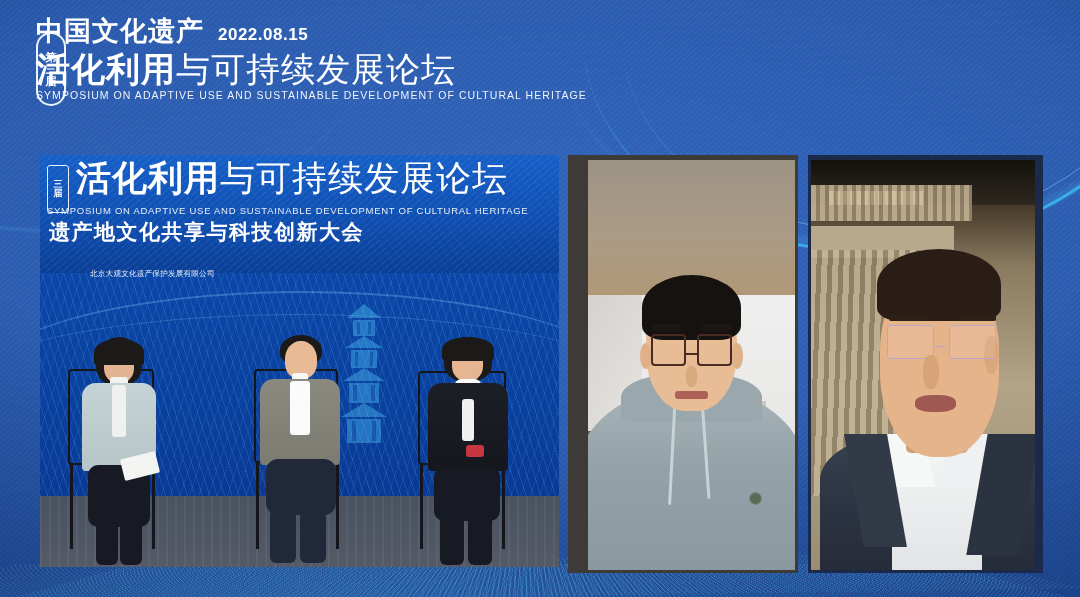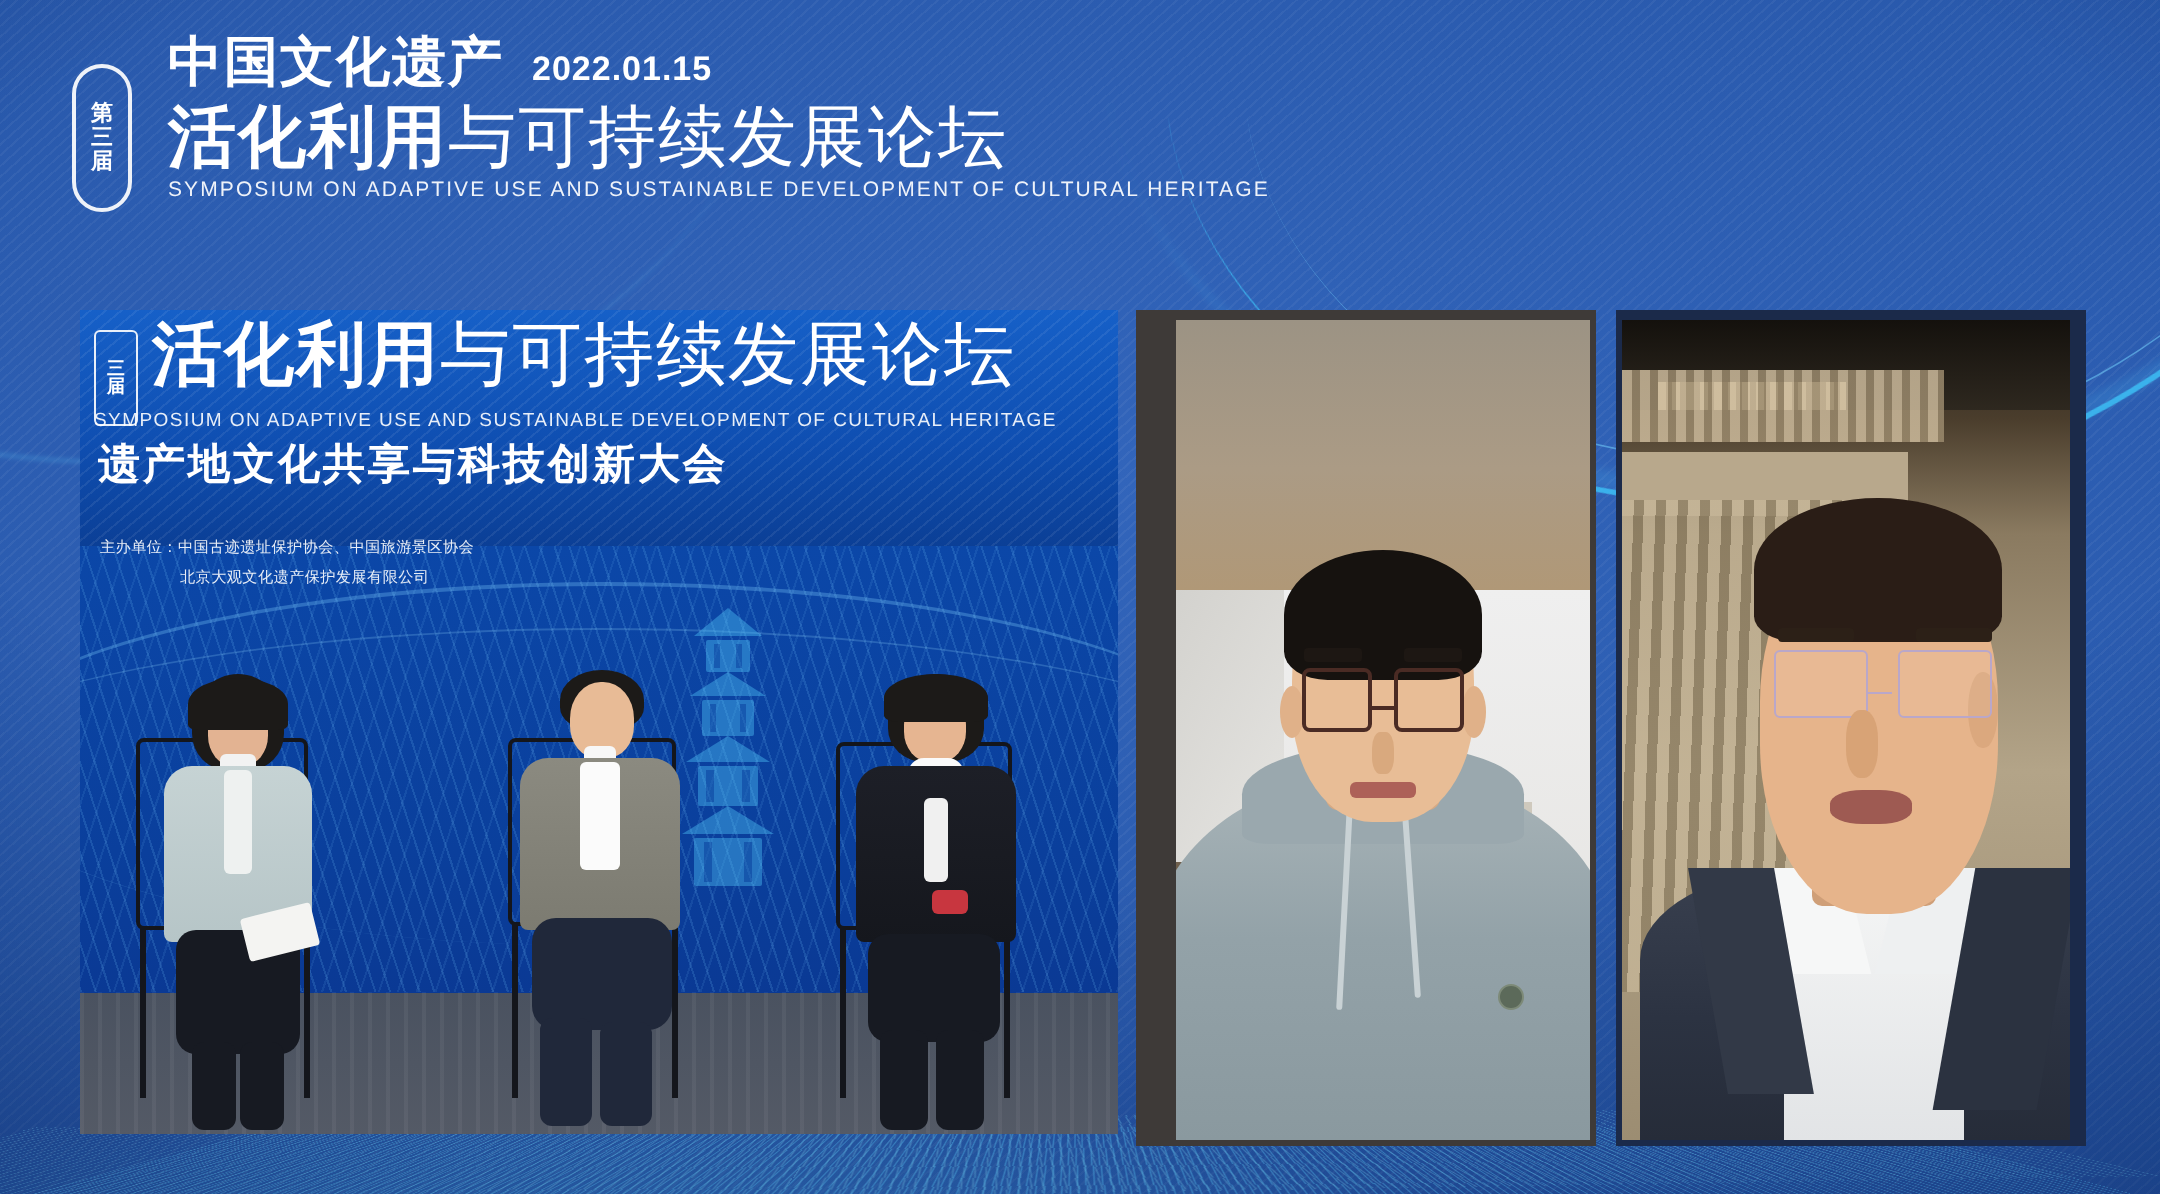--- a/index.html
+++ b/index.html
@@ -97,21 +97,21 @@
     align-items:center; justify-content:center;
     gap:1px;
     position:absolute; left:0; top:14px;
     line-height:1;
   }
   .badge span {
     font-size:11px; font-weight:700; color:#fff;
     letter-spacing:0; display:block;
   }
 
-  .hdr-main { margin-left:48px; }
+  .hdr-main { }
 
   .line-top { display:flex; align-items:baseline; gap:14px; }
   .t-heritage {
     font-size:27px; font-weight:700; letter-spacing:1px;
     color:#fff; line-height:1;
   }
   .t-date {
     font-size:17px; font-weight:700; color:#fff;
     letter-spacing:.5px; font-family:"Liberation Sans",sans-serif;
   }
@@ -271,21 +271,21 @@
 
     <div class="badge">
       <span>第</span>
       <span>三</span>
       <span>届</span>
     </div>
 
     <div class="hdr-main">
       <div class="line-top">
         <div class="t-heritage">中国文化遗产</div>
-        <div class="t-date">2022.01.15</div>
+        <div class="t-date">2022.08.15</div>
       </div>
 
       <div class="line-big">
         <span class="big-bold">活化利用</span><span class="big-light">与可持续发展论坛</span>
       </div>
 
       <div class="line-en">SYMPOSIUM ON ADAPTIVE USE AND SUSTAINABLE DEVELOPMENT OF CULTURAL HERITAGE</div>
 
     </div>
   </div>
@@ -380,21 +380,20 @@
         <div class="shape" style="left:52px; top:62px; width:12px; height:42px; background:#f0f0f0; border-radius:3px;"></div>
         <div class="shape" style="left:56px; top:108px; width:18px; height:12px; background:#c8363f; border-radius:3px;"></div>
         <div class="p-leg" style="left:24px; top:130px; width:66px; height:54px; border-radius:10px;"></div>
         <div class="p-leg" style="left:30px; top:178px; width:24px; height:50px;"></div>
         <div class="p-leg" style="left:58px; top:178px; width:24px; height:50px;"></div>
       </div>
     </div>
 
     <div class="shape" style="left:10px; top:112px; width:300px; z-index:3;">
       <div style="font-size:7.6px;color:rgba(255,255,255,.9);line-height:1.95;letter-spacing:.2px;">
-        <div>主办单位：中国古迹遗址保护协会、中国旅游景区协会</div>
         <div style="padding-left:40px">北京大观文化遗产保护发展有限公司</div>
       </div>
     </div>
   </div>
 
   <div class="panel" id="panel-hoodie">
     <div class="hd-inner">
       <div class="hd-ceiling"></div>
       <div class="hd-wall"></div>
       <div class="hd-wallshade"></div>

